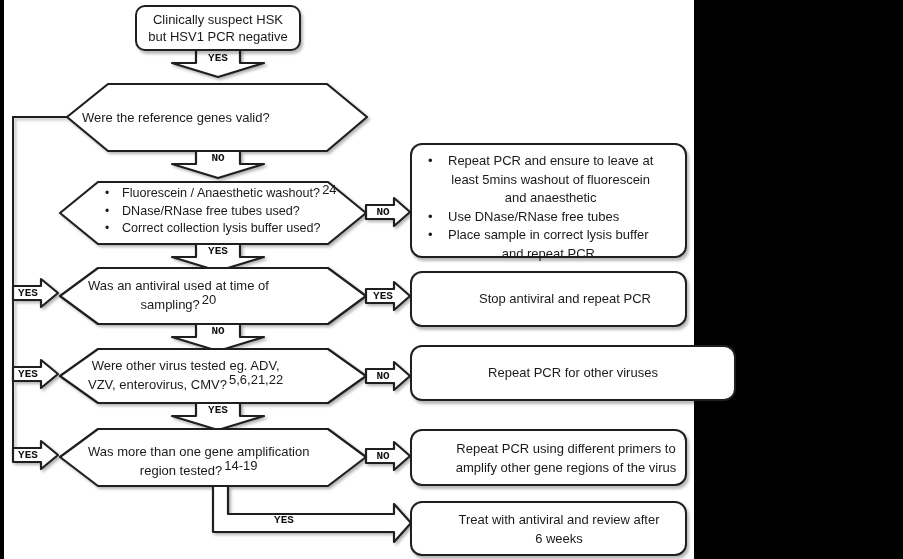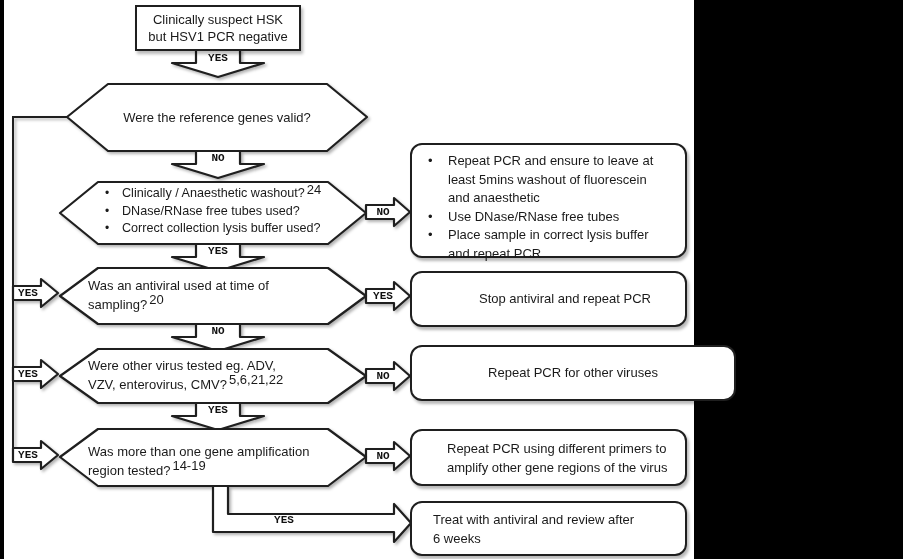--- a/index.html
+++ b/index.html
@@ -18,31 +18,31 @@
   .rbox {
     position:absolute; box-sizing:border-box; background:#ffffff;
     border:2px solid #1f1f1f; border-radius:12px;
     box-shadow:2px 3px 3px rgba(0,0,0,0.28);
     font-size:13px; line-height:18.5px;
   }
   .vcenter { display:flex; flex-direction:column; justify-content:center; }
   .hcenter { align-items:center; text-align:center; }
 
   .hextext { position:absolute; font-size:13px; line-height:18.5px; white-space:nowrap; }
-  .hextext.centered { text-align:center; }
+  .hextext.centered { text-align:left; }
 
   .lab {
     position:absolute; transform:translate(-50%,-50%);
     font-weight:bold; font-size:11px; white-space:nowrap; color:#111111;font-family:Liberation Mono, monospace;
   }
   .row { display:flex; }
   .bul { flex:0 0 20px; }
   .hrow { line-height:17.5px; font-size:12.6px; white-space:nowrap; display:flex; }
   .hrow .bul { flex:0 0 17px; font-size:12px; }
-  .bline { display:block; }
+  .bline { display:block;text-align:center; }
   .sup { font-size:13px; position:relative; top:-4.5px; margin-left:2px; }
 </style>
 </head>
 <body>
 
 <div id="stage">
 
   <div class="panel" style="left:0; top:0; width:4px; height:559px;"></div>
   <div class="panel" style="left:694px; top:0; width:209px; height:559px;"></div>
 
@@ -67,31 +67,31 @@
 
     <path class="shape" d="M213,486 V532 H394 V542 L411,523 L394,504 V514 H228 V486 Z"></path>
 
     <polygon class="shape" points="67,117 108,84 327,84 367,117 327,151 108,151"></polygon>
     <polygon class="shape" points="60,213 98,182 328,182 366,213 328,244 98,244"></polygon>
     <polygon class="shape" points="60,296 98,268 328,268 366,296 328,324 98,324"></polygon>
     <polygon class="shape" points="60,376 98,349 328,349 366,376 328,403 98,403"></polygon>
     <polygon class="shape" points="60,457 98,429 328,429 366,457 328,486 98,486"></polygon>
   </svg>
 
-  <div class="rbox vcenter hcenter" style="left:135px; top:5px; width:166px; height:46px; border-radius:0; line-height:17px;">
+  <div class="rbox vcenter hcenter" style="left:135px; top:5px; width:166px; height:46px; border-radius:10px; line-height:17px;">
     <span>Clinically suspect HSK</span>
     <span>but HSV1 PCR negative</span>
   </div>
 
   <div class="hextext centered" style="left:82px; top:109px; width:270px;">Were the reference genes valid?</div>
 
   <div class="abs" style="left:105px; top:185px;">
     <div class="hrow">
       <span class="bul">•</span>
-      <span>Clinically / Anaesthetic washout?</span>
+      <span>Fluorescein / Anaesthetic washout?</span>
       <span class="sup">24</span>
     </div>
     <div class="hrow">
       <span class="bul">•</span>
       <span>DNase/RNase free tubes used?</span>
     </div>
     <div class="hrow">
       <span class="bul">•</span>
       <span>Correct collection lysis buffer used?</span>
     </div>

